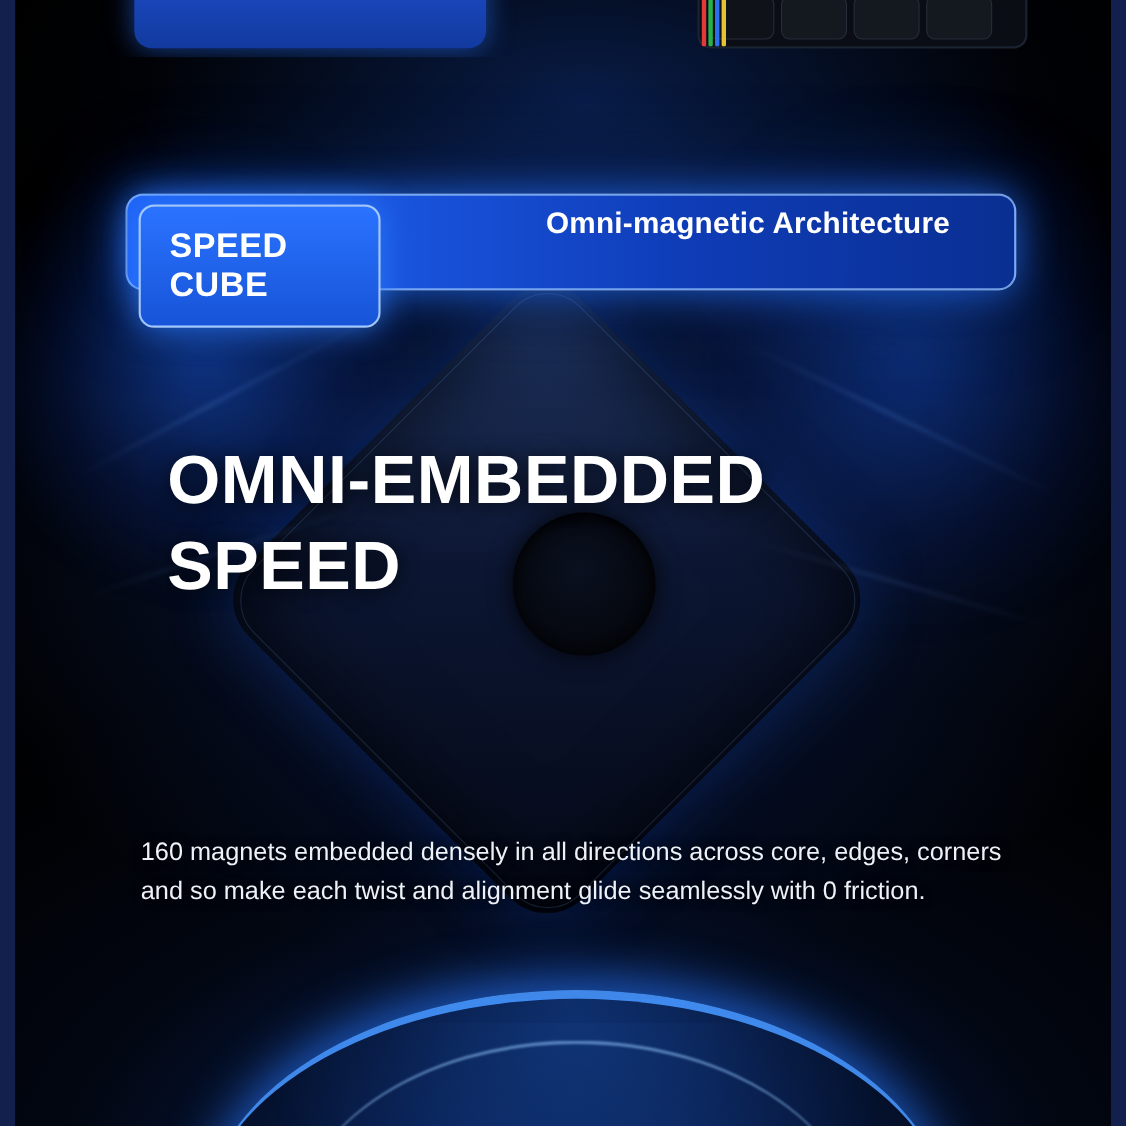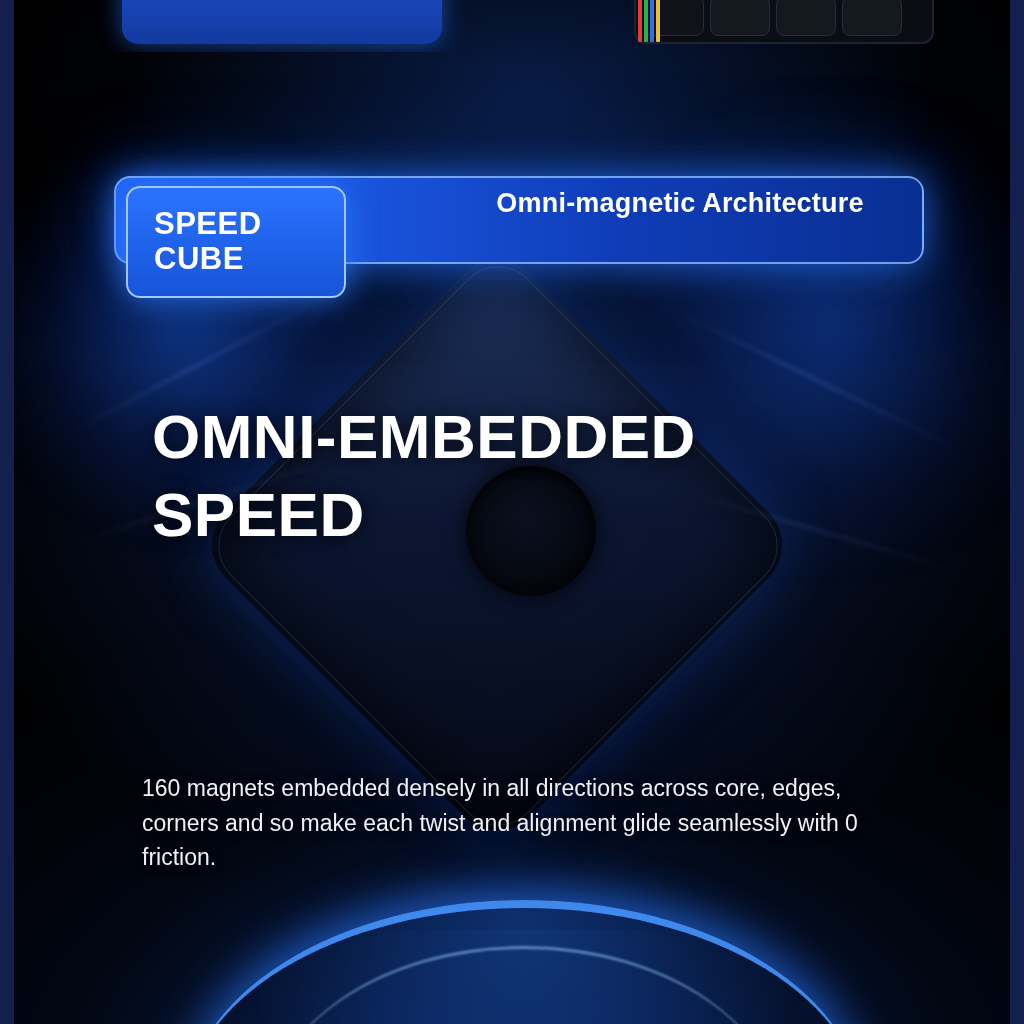--- a/index.html
+++ b/index.html
@@ -245,21 +245,21 @@
   .body-copy {
     position: absolute;
     left: 112px;
     top: 755px;
     width: 790px;
     color: #eef2f8;
     font-size: 23px;
     line-height: 1.5;
     text-shadow: 0 1px 10px rgba(0,0,0,0.8);
   }
-  .body-copy p { margin: 16px; }
+  .body-copy p { margin: 2px; }
 </style>
 </head>
 <body>
 
 <div class="frame">
 
   <div class="panel">
 
     <div class="bg-base"></div>
     <div class="glow-top"></div>

